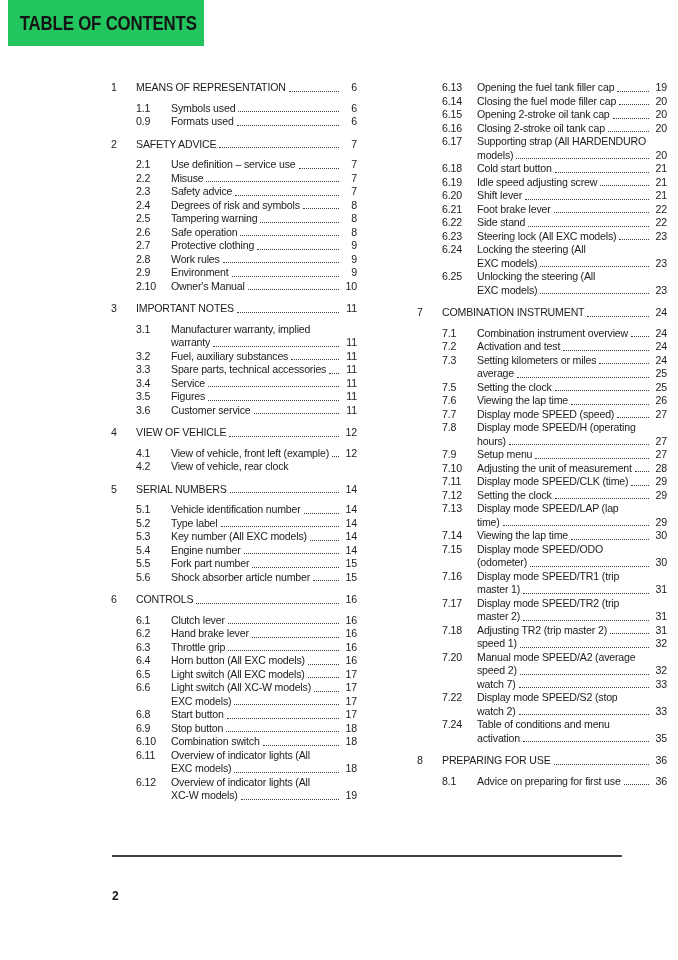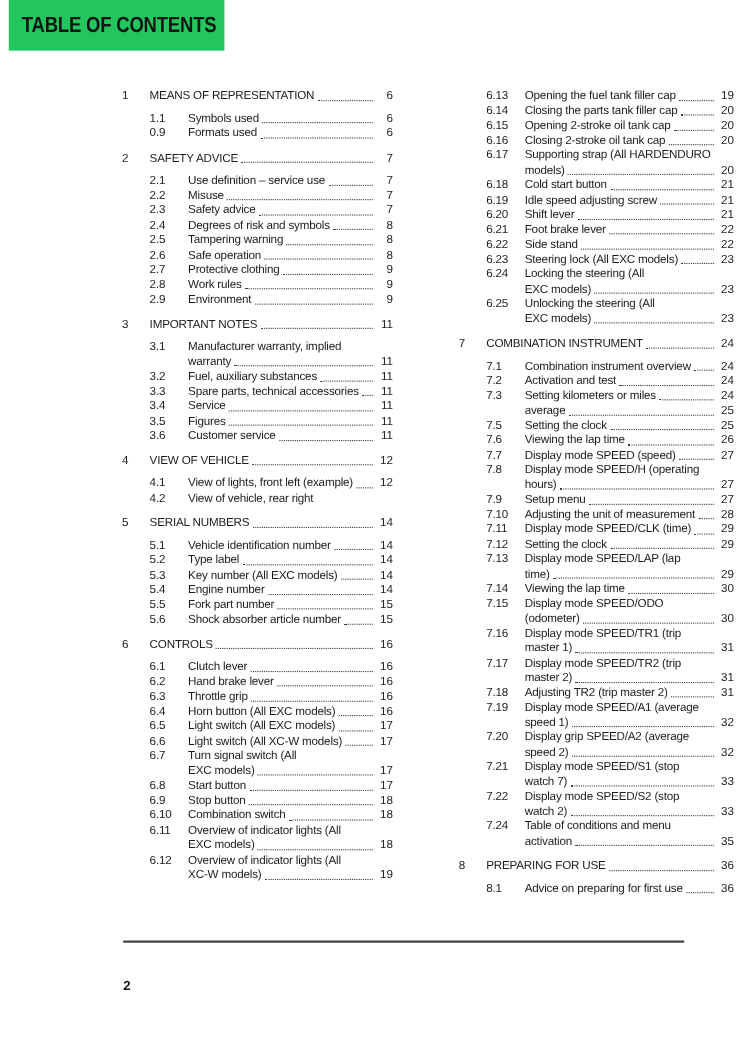--- a/index.html
+++ b/index.html
@@ -171,20 +171,28 @@
         </div>
       </div>
       <div class="entry lvl2">
         <div class="line">
           <span class="num">2.9</span>
           <span class="txt">Environment</span>
           <span class="leader"></span>
           <span class="pg">9</span>
         </div>
       </div>
+      <div class="entry lvl2">
+        <div class="line">
+          <span class="num">2.10</span>
+          <span class="txt">Owner's Manual</span>
+          <span class="leader"></span>
+          <span class="pg">10</span>
+        </div>
+      </div>
       <div class="entry lvl1">
         <div class="line">
           <span class="num">3</span>
           <span class="txt">IMPORTANT NOTES</span>
           <span class="leader"></span>
           <span class="pg">11</span>
         </div>
       </div>
       <div class="entry lvl2">
         <div class="line">
@@ -242,29 +250,29 @@
         <div class="line">
           <span class="num">4</span>
           <span class="txt">VIEW OF VEHICLE</span>
           <span class="leader"></span>
           <span class="pg">12</span>
         </div>
       </div>
       <div class="entry lvl2">
         <div class="line">
           <span class="num">4.1</span>
-          <span class="txt">View of lights, front left (example)</span>
+          <span class="txt">View of vehicle, front left (example)</span>
           <span class="leader"></span>
           <span class="pg">12</span>
         </div>
       </div>
       <div class="entry lvl2">
         <div class="line">
           <span class="num">4.2</span>
-          <span class="txt">View of vehicle, rear right</span>
+          <span class="txt">View of vehicle, rear clock</span>
         </div>
       </div>
       <div class="entry lvl1">
         <div class="line">
           <span class="num">5</span>
           <span class="txt">SERIAL NUMBERS</span>
           <span class="leader"></span>
           <span class="pg">14</span>
         </div>
       </div>
@@ -367,24 +375,20 @@
       <div class="entry lvl2">
         <div class="line">
           <span class="num">6.6</span>
           <span class="txt">Light switch (All XC-W models)</span>
           <span class="leader"></span>
           <span class="pg">17</span>
         </div>
       </div>
       <div class="entry lvl2">
         <div class="line">
-          <span class="num">6.7</span>
-          <span class="txt">Turn signal switch (All</span>
-        </div>
-        <div class="line">
           <span class="num"></span>
           <span class="txt">EXC models)</span>
           <span class="leader"></span>
           <span class="pg">17</span>
         </div>
       </div>
       <div class="entry lvl2">
         <div class="line">
           <span class="num">6.8</span>
           <span class="txt">Start button</span>
@@ -438,21 +442,21 @@
         <div class="line">
           <span class="num">6.13</span>
           <span class="txt">Opening the fuel tank filler cap</span>
           <span class="leader"></span>
           <span class="pg">19</span>
         </div>
       </div>
       <div class="entry lvl2">
         <div class="line">
           <span class="num">6.14</span>
-          <span class="txt">Closing the parts tank filler cap</span>
+          <span class="txt">Closing the fuel mode filler cap</span>
           <span class="leader"></span>
           <span class="pg">20</span>
         </div>
       </div>
       <div class="entry lvl2">
         <div class="line">
           <span class="num">6.15</span>
           <span class="txt">Opening 2-stroke oil tank cap</span>
           <span class="leader"></span>
           <span class="pg">20</span>
@@ -717,47 +721,39 @@
       <div class="entry lvl2">
         <div class="line">
           <span class="num">7.18</span>
           <span class="txt">Adjusting TR2 (trip master 2)</span>
           <span class="leader"></span>
           <span class="pg">31</span>
         </div>
       </div>
       <div class="entry lvl2">
         <div class="line">
-          <span class="num">7.19</span>
-          <span class="txt">Display mode SPEED/A1 (average</span>
-        </div>
-        <div class="line">
           <span class="num"></span>
           <span class="txt">speed 1)</span>
           <span class="leader"></span>
           <span class="pg">32</span>
         </div>
       </div>
       <div class="entry lvl2">
         <div class="line">
           <span class="num">7.20</span>
-          <span class="txt">Display grip SPEED/A2 (average</span>
+          <span class="txt">Manual mode SPEED/A2 (average</span>
         </div>
         <div class="line">
           <span class="num"></span>
           <span class="txt">speed 2)</span>
           <span class="leader"></span>
           <span class="pg">32</span>
         </div>
       </div>
       <div class="entry lvl2">
-        <div class="line">
-          <span class="num">7.21</span>
-          <span class="txt">Display mode SPEED/S1 (stop</span>
-        </div>
         <div class="line">
           <span class="num"></span>
           <span class="txt">watch 7)</span>
           <span class="leader"></span>
           <span class="pg">33</span>
         </div>
       </div>
       <div class="entry lvl2">
         <div class="line">
           <span class="num">7.22</span>

